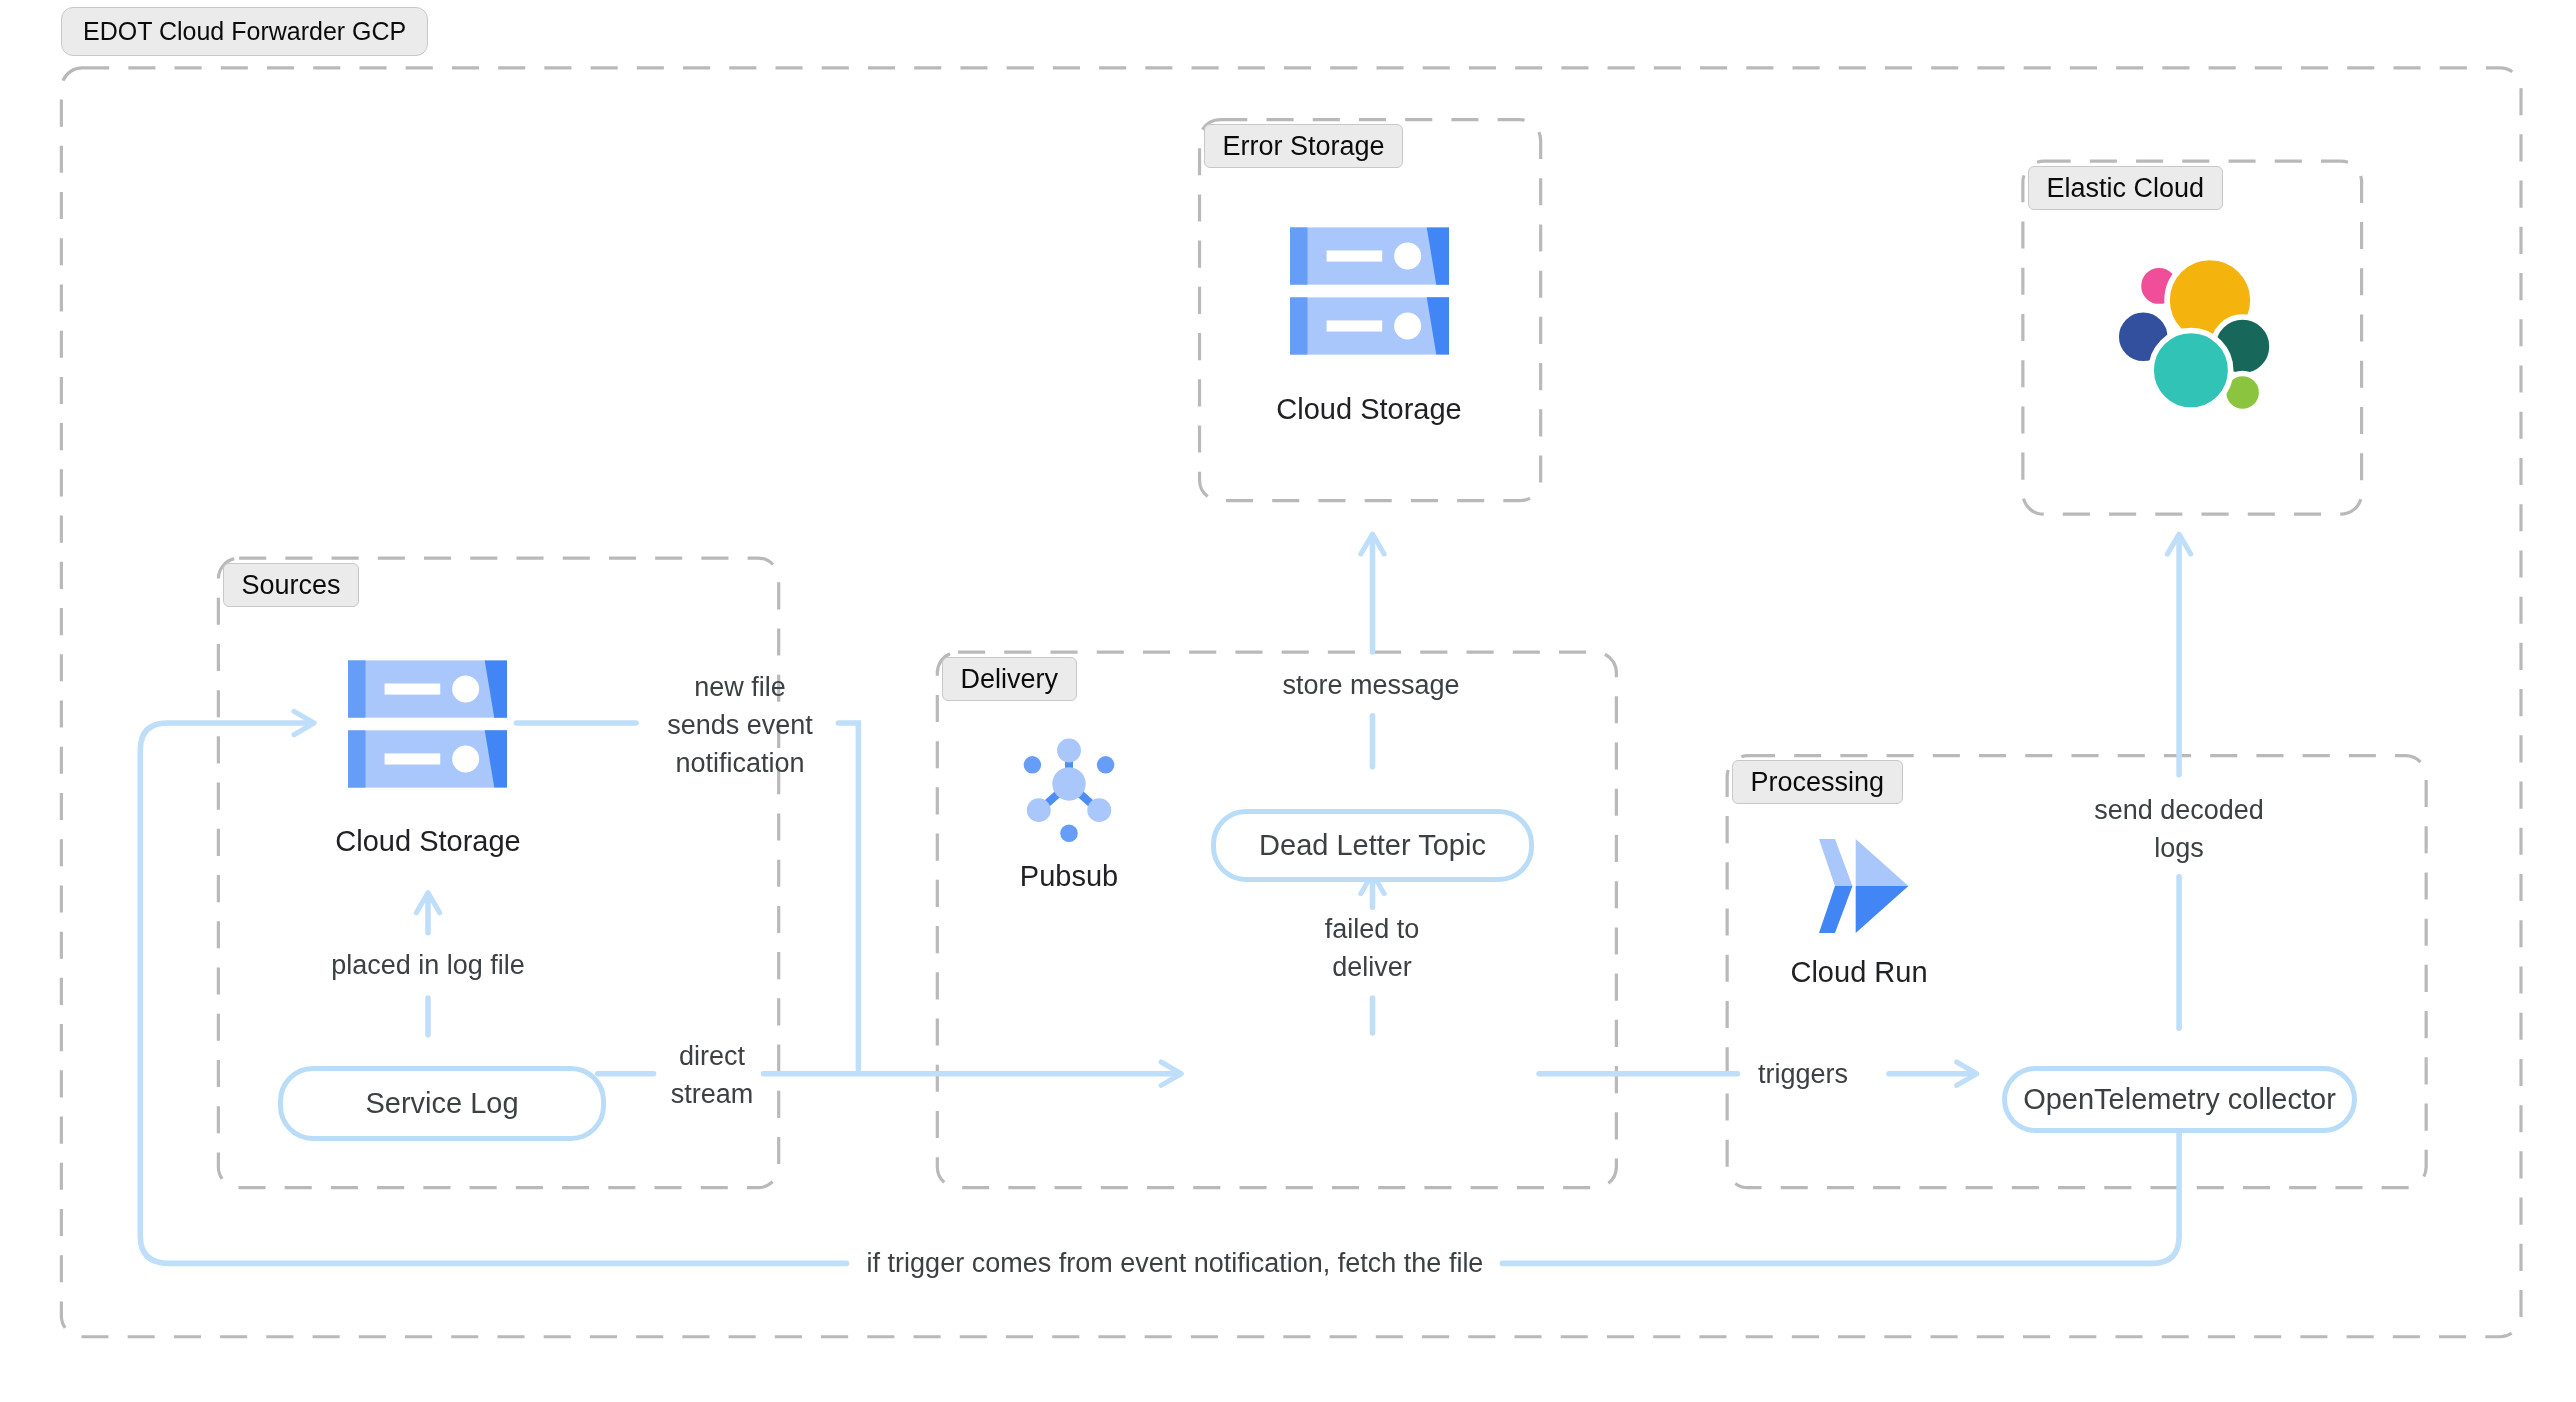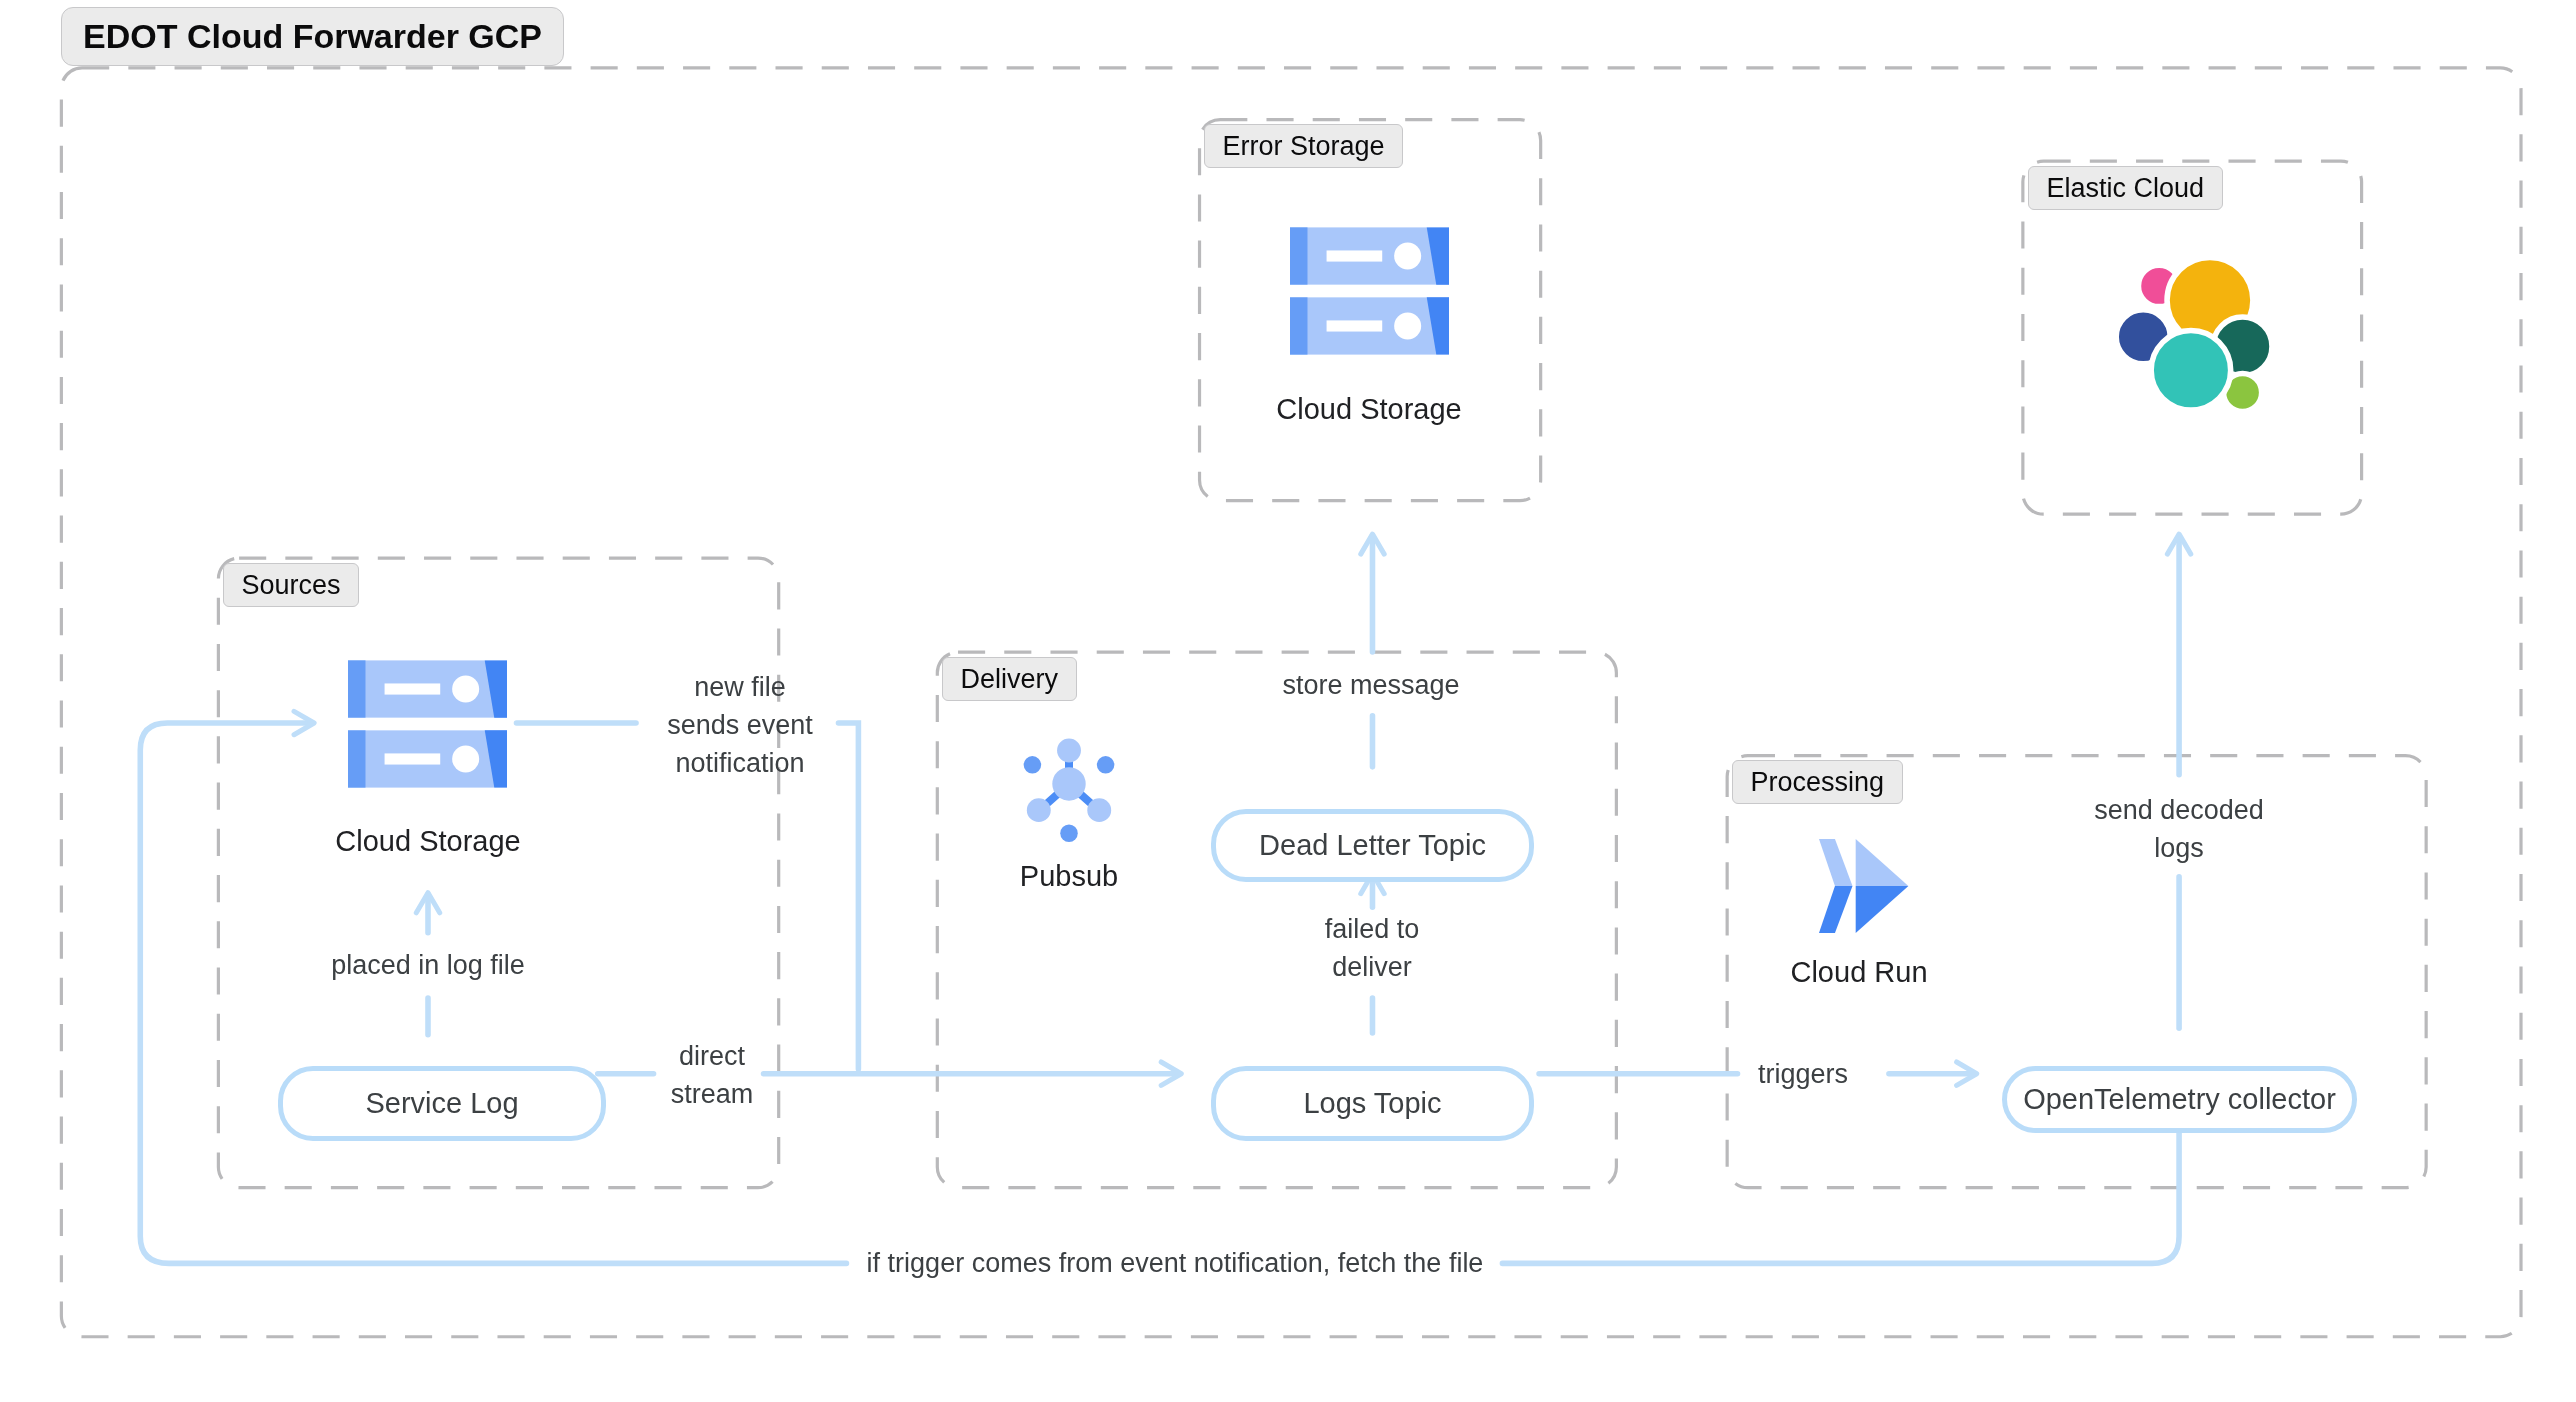--- a/index.html
+++ b/index.html
@@ -23,21 +23,21 @@
     background:var(--pill-bg);
     border:1.6px solid var(--pill-border);
     border-radius:6px;
     padding:5.6px 17.5px;
     font-size:27px;
     font-weight:500;
     color:var(--text-dark);
     white-space:nowrap;
     z-index:6;
   }
-  .pill.title{font-size:34px;padding:8.8px 21px;border-radius:12px;font-weight:bold;}
+  .pill.title{font-size:25px;padding:8.8px 21px;border-radius:12px;}
   .node{
     position:absolute;
     background:#ffffff;
     border:5.6px solid var(--node-border);
     border-radius:35px;
     display:flex;align-items:center;justify-content:center;
     font-size:29px;color:#3c4043;
     box-sizing:border-box;
     white-space:nowrap;
     z-index:5;
@@ -118,23 +118,20 @@
   <div class="pill" style="left:942px;top:657px">Delivery</div>
   <div class="pill" style="left:1204px;top:124px">Error Storage</div>
   <div class="pill" style="left:1732px;top:760px">Processing</div>
   <div class="pill" style="left:2028px;top:166px">Elastic Cloud</div>
 
   <div class="node" style="left:278px;top:1036px;width:328px;height:75px">
     <span>Service Log</span>
   </div>
   <div class="node" style="left:1211px;top:779px;width:323px;height:73px">
     <span>Dead Letter Topic</span>
-  </div>
-  <div class="node" style="left:1211px;top:1036px;width:323px;height:75px">
-    <span>Logs Topic</span>
   </div>
   <div class="node" style="left:2002px;top:1036px;width:355px;height:67px">
     <span>OpenTelemetry collector</span>
   </div>
 
   <svg class="icon" style="left:348px;top:660px" width="159" height="128" viewBox="0 0 200 160">
     <g>
       <rect x="0" y="0" width="200" height="72" fill="var(--gcp-light)"></rect>
       <rect x="0" y="0" width="22" height="72" fill="var(--gcp-mid)"></rect>
       <polygon points="172,0 200,0 200,72 184,72" fill="var(--gcp-dark)"></polygon>

